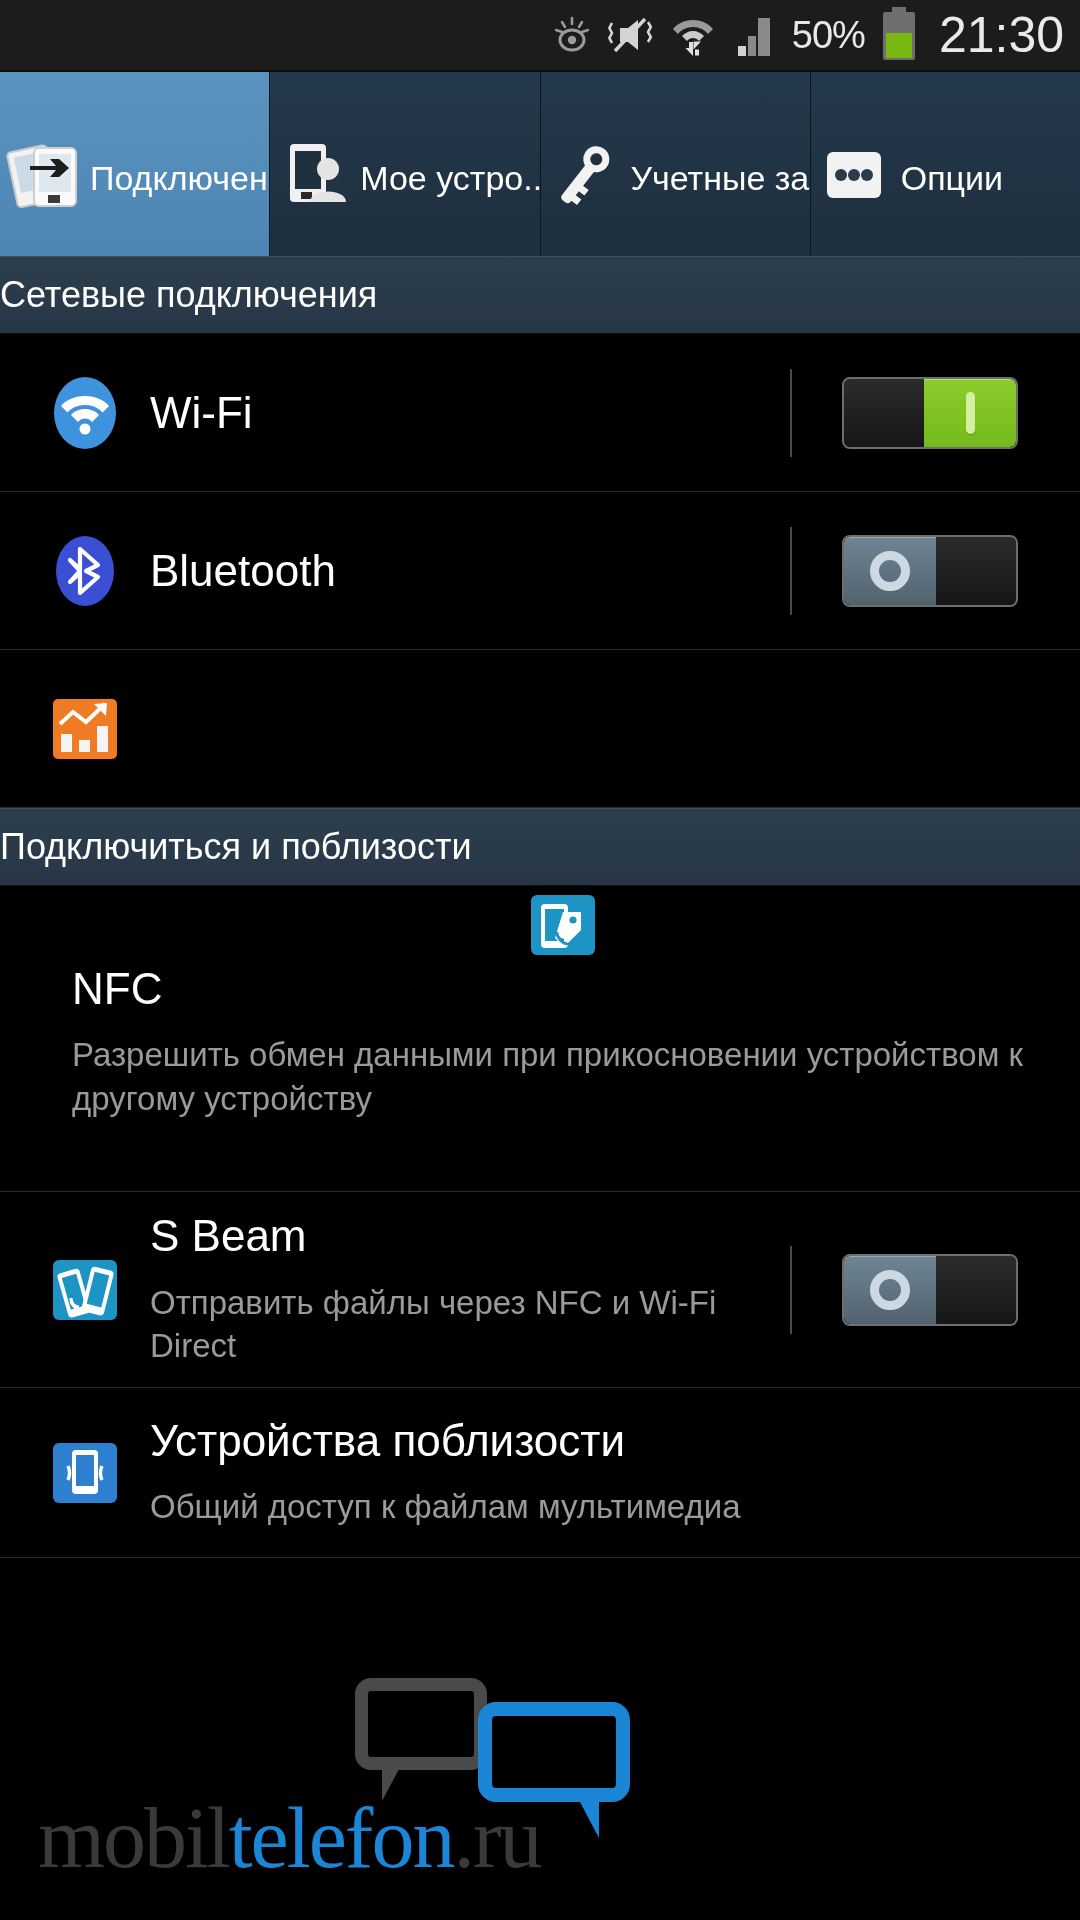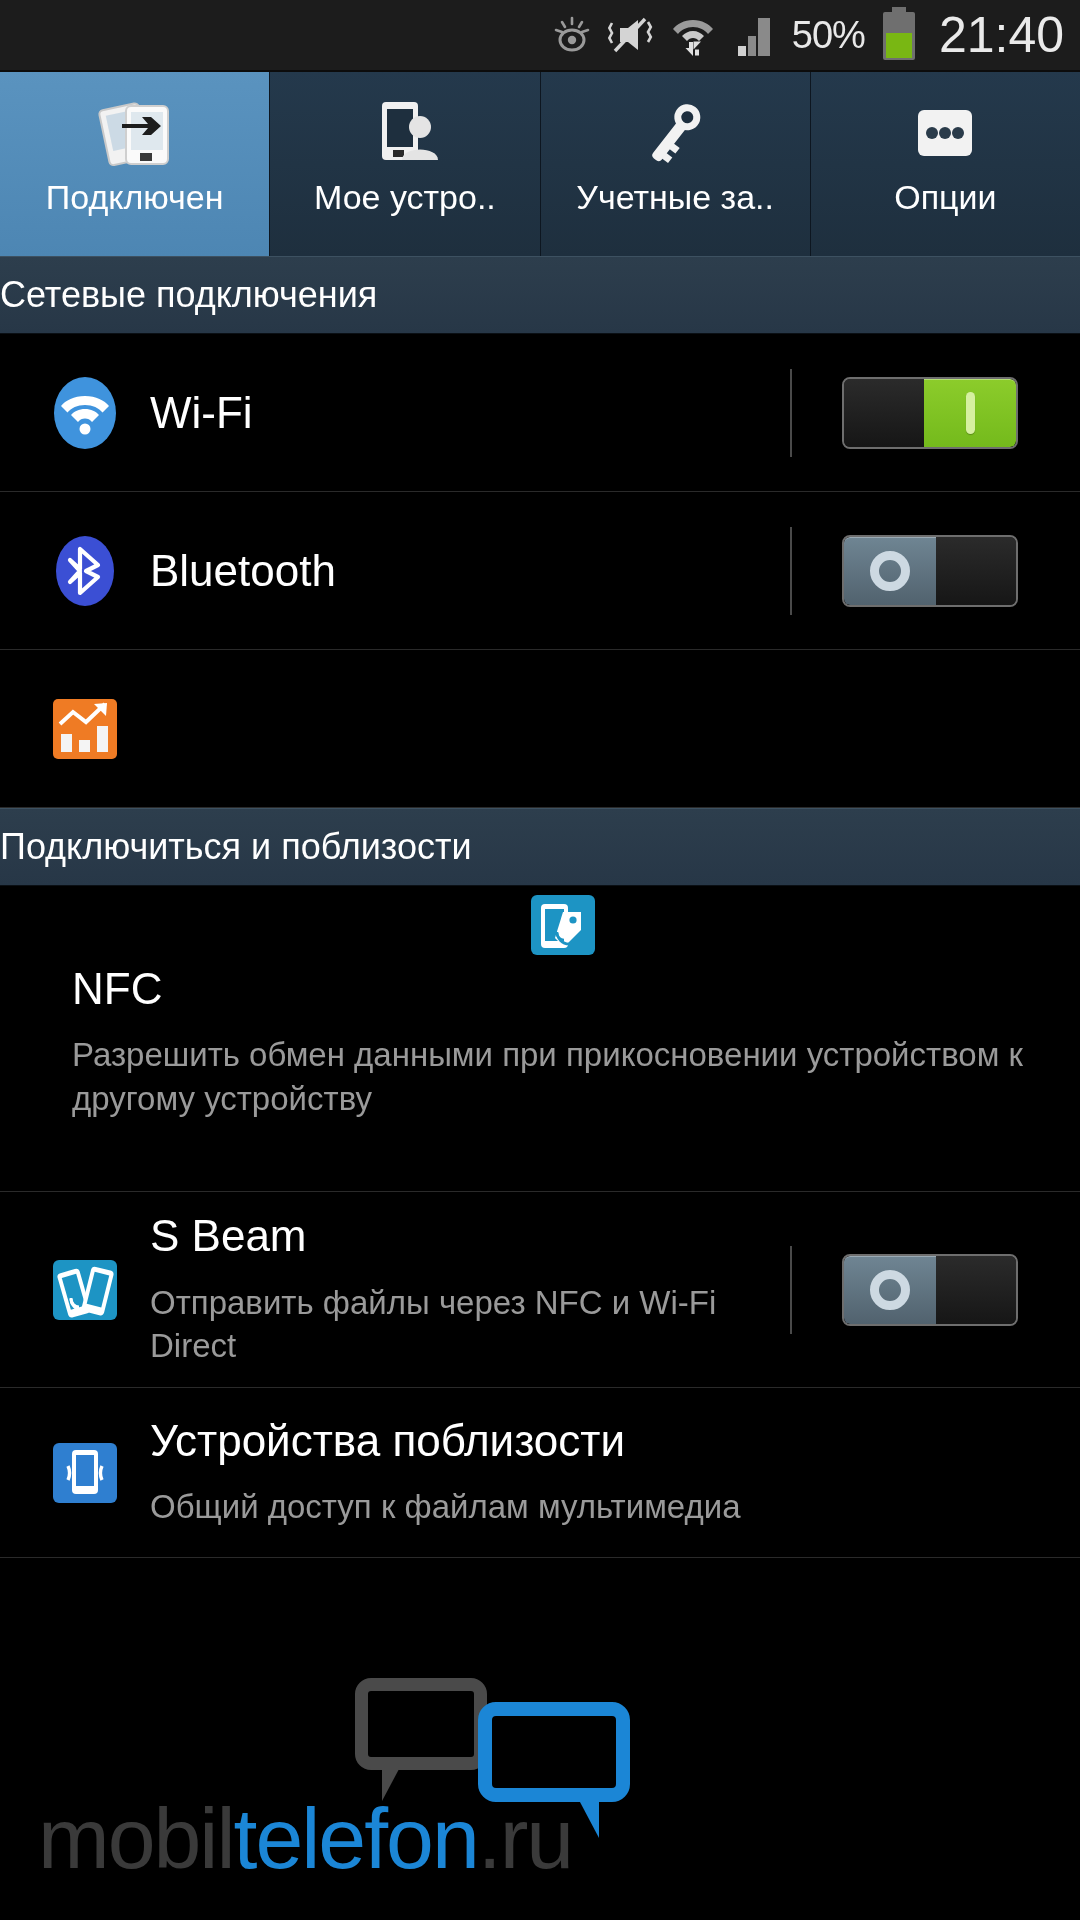--- a/index.html
+++ b/index.html
@@ -18,21 +18,21 @@
     padding-right:16px; gap:14px;
   }
   .sb-icon{ display:flex; align-items:center; justify-content:center; }
   .sb-pct{ color:#e8e8e8; font-size:38px; letter-spacing:-1px; }
   .sb-clock{ color:#eaeaea; font-size:50px; letter-spacing:0px; margin-left:6px;
              font-family:"Liberation Sans", sans-serif; }
 
   
   .tabbar{ display:flex; height:186px; background:#213040;
            border-top:2px solid #0c0c0c; }
-  .tab{ flex:1; position:relative; display:flex; flex-direction:column;
+  .tab{ flex:1; position:relative; display:flex; flex-direction:row;
         align-items:center; justify-content:flex-start; padding-top:22px;
         background:linear-gradient(180deg,#24394c 0%,#1e2f3e 100%);
         border-right:1px solid #0d1620; overflow:hidden; }
   .tab:last-child{ border-right:none; }
   .tab.active{ background:linear-gradient(180deg,#5a93bf 0%,#4d86b3 100%); }
   .tab .t-ico{ height:78px; display:flex; align-items:center; justify-content:center; }
   .tab .t-lab{ color:#ffffff; font-size:34px; white-space:nowrap; margin-top:6px;
                padding:0 4px; }
   .tab.active .t-lab{ position:relative; }
 
@@ -82,21 +82,21 @@
               border-radius:6px 0 0 6px;
               display:flex; align-items:center; justify-content:center;
               box-shadow:inset 0 1px 0 rgba(255,255,255,.3); }
   .thumb-off .ring{ width:40px; height:40px; border-radius:50%;
                     border:9px solid #cdd9e2; box-sizing:border-box; }
 
   
   .wm{ position:absolute; left:0; bottom:0; width:1080px; height:260px;
        pointer-events:none; }
   .wm-text{ position:absolute; left:38px; bottom:32px;
-            font-size:86px; font-family:Liberation Sans, sans-serif;
+            font-size:86px; font-family:Liberation Serif, serif;
             letter-spacing:-2px; }
   .wm-m{ color:#3a3a3a; }
   .wm-b{ color:#1b86d6; }
   .wm-bub1{ position:absolute; left:355px; bottom:150px; width:132px; height:92px;
             border:13px solid #4a4a4a; border-radius:16px; background:transparent; }
   .wm-bub1:after{ content:""; position:absolute; left:14px; bottom:-44px;
             border-left:17px solid #4a4a4a; border-bottom:32px solid transparent;
             border-right:0 solid transparent; }
   .wm-bub2{ position:absolute; left:478px; bottom:118px; width:152px; height:100px;
             border:14px solid #1b86d6; border-radius:18px; background:transparent; }
@@ -148,21 +148,21 @@
       </svg>
     </span>
     <span class="sb-pct">50%</span>
     <span class="sb-icon">
       <svg width="40" height="56" viewBox="0 0 40 56">
         <rect x="13" y="0" width="14" height="7" fill="#6f6f6f"></rect>
         <rect x="4" y="5" width="32" height="48" rx="2" fill="#6f6f6f"></rect>
         <rect x="7" y="26" width="26" height="25" fill="#79b713"></rect>
       </svg>
     </span>
-    <span class="sb-clock">21:40</span>
+    <span class="sb-clock">21:30</span>
   </div>
 
   <div class="tabbar">
 
     <div class="tab active">
       <span class="t-ico">
         <svg width="86" height="86" viewBox="0 0 86 86">
           <g transform="rotate(-12 43 43)">
             <rect x="12" y="14" width="40" height="56" rx="4" fill="#f2f2f2" stroke="#c9c9c9" stroke-width="2"></rect>
             <rect x="18" y="20" width="28" height="36" fill="#5a93bf" opacity=".25"></rect>

